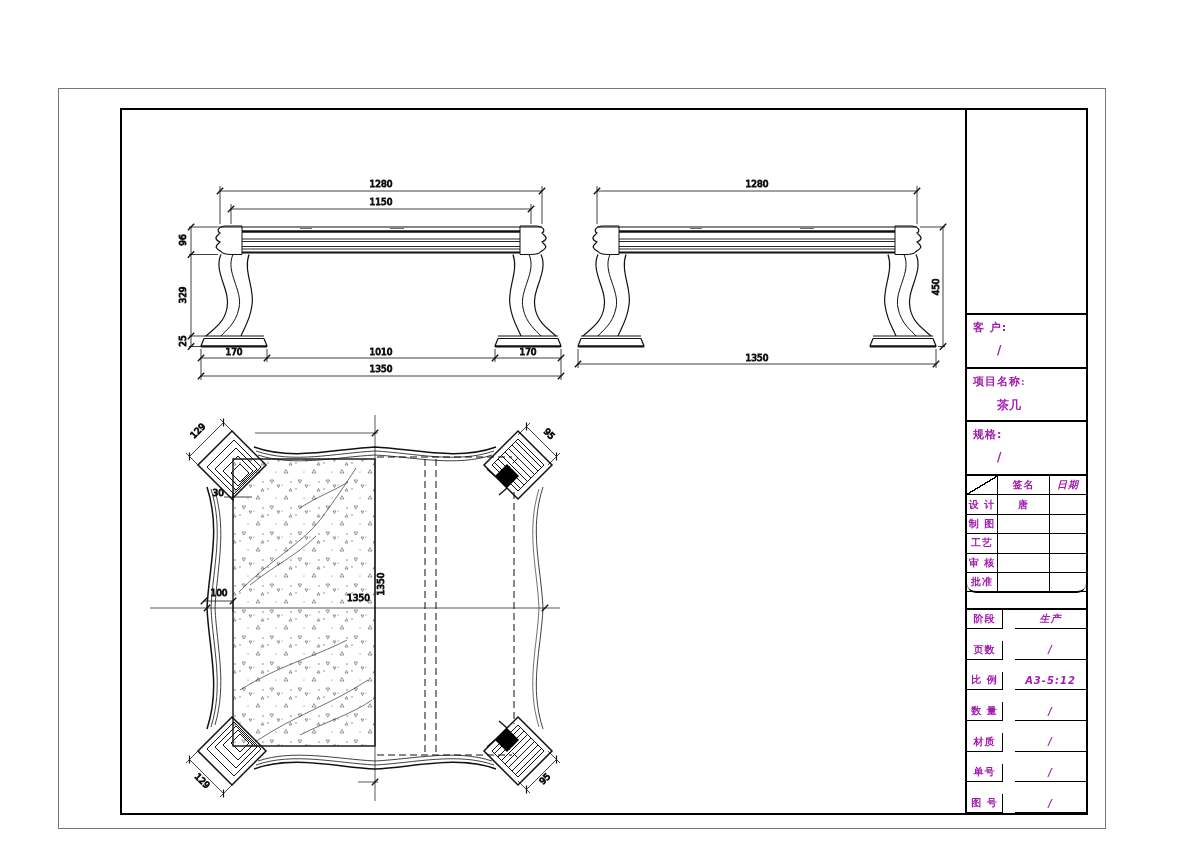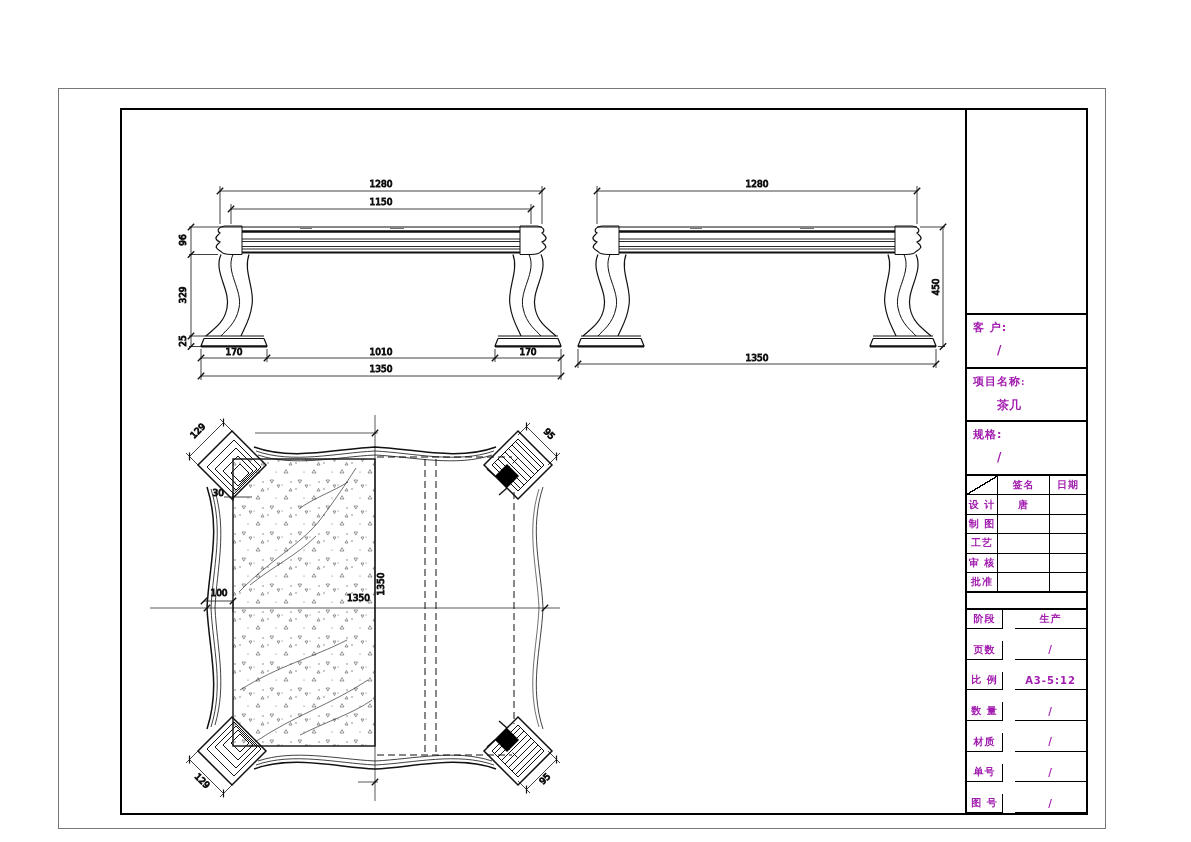--- a/index.html
+++ b/index.html
@@ -11,21 +11,21 @@
   #drawing{position:absolute;left:0;top:0;}
   
   #title-block{position:absolute;left:965px;top:110px;width:121px;height:703px;
                box-sizing:border-box;border-left:2px solid #000;display:flex;flex-direction:column;}
   .tb-sec{box-sizing:border-box;border-bottom:2px solid #000;position:relative;}
   .tb-label{font-size:11px;font-weight:bold;padding:5px 0 0 6px;letter-spacing:1px;}
   .tb-value{font-size:12px;font-weight:bold;padding:8px 0 0 30px;}
   .grid{display:grid;font-size:10px;font-weight:bold;}
   .cell{box-sizing:border-box;border-right:1px solid #000;border-bottom:1px solid #000;
         display:flex;align-items:center;justify-content:center;overflow:hidden;letter-spacing:1px;}
-  .cell.last{border-right:none;}
+  .cell.last{border-right:none;font-style:italic;}
   .cell.diag{background:linear-gradient(to bottom right,transparent 48.5%,#000 48.5%,#000 53%,transparent 53%);}
   #sig-table{grid-template-columns:31px 52px 1fr;grid-auto-rows:19.4px;}
   #info-table{grid-template-columns:36px 1fr;grid-auto-rows:18.7px;border-bottom:none;gap:12px;}
   .dimtxt{font-family:"DejaVu Sans",sans-serif;font-size:9px;fill:#111;}
 </style>
 </head>
 <body>
 
 <div id="sheet">
 
@@ -316,21 +316,21 @@
     <div class="tb-sec" style="height:63px;font-family:Liberation Serif, serif;">
       <div class="tb-label">项目名称:</div>
       <div class="tb-value">茶几</div>
     </div>
 
     <div class="tb-sec" style="height:63px;">
       <div class="tb-label">规格:</div>
       <div class="tb-value">/</div>
     </div>
 
-    <div class="tb-sec grid" id="sig-table" style="height:117px;">
+    <div class="tb-sec grid" id="sig-table" style="height:117px;border-radius:9px;">
       <div class="cell diag"></div>
       <div class="cell">签名</div>
       <div class="cell last">日期</div>
 
       <div class="cell">设 计</div>
       <div class="cell">唐</div>
       <div class="cell last"></div>
 
       <div class="cell">制 图</div>
       <div class="cell"></div>

